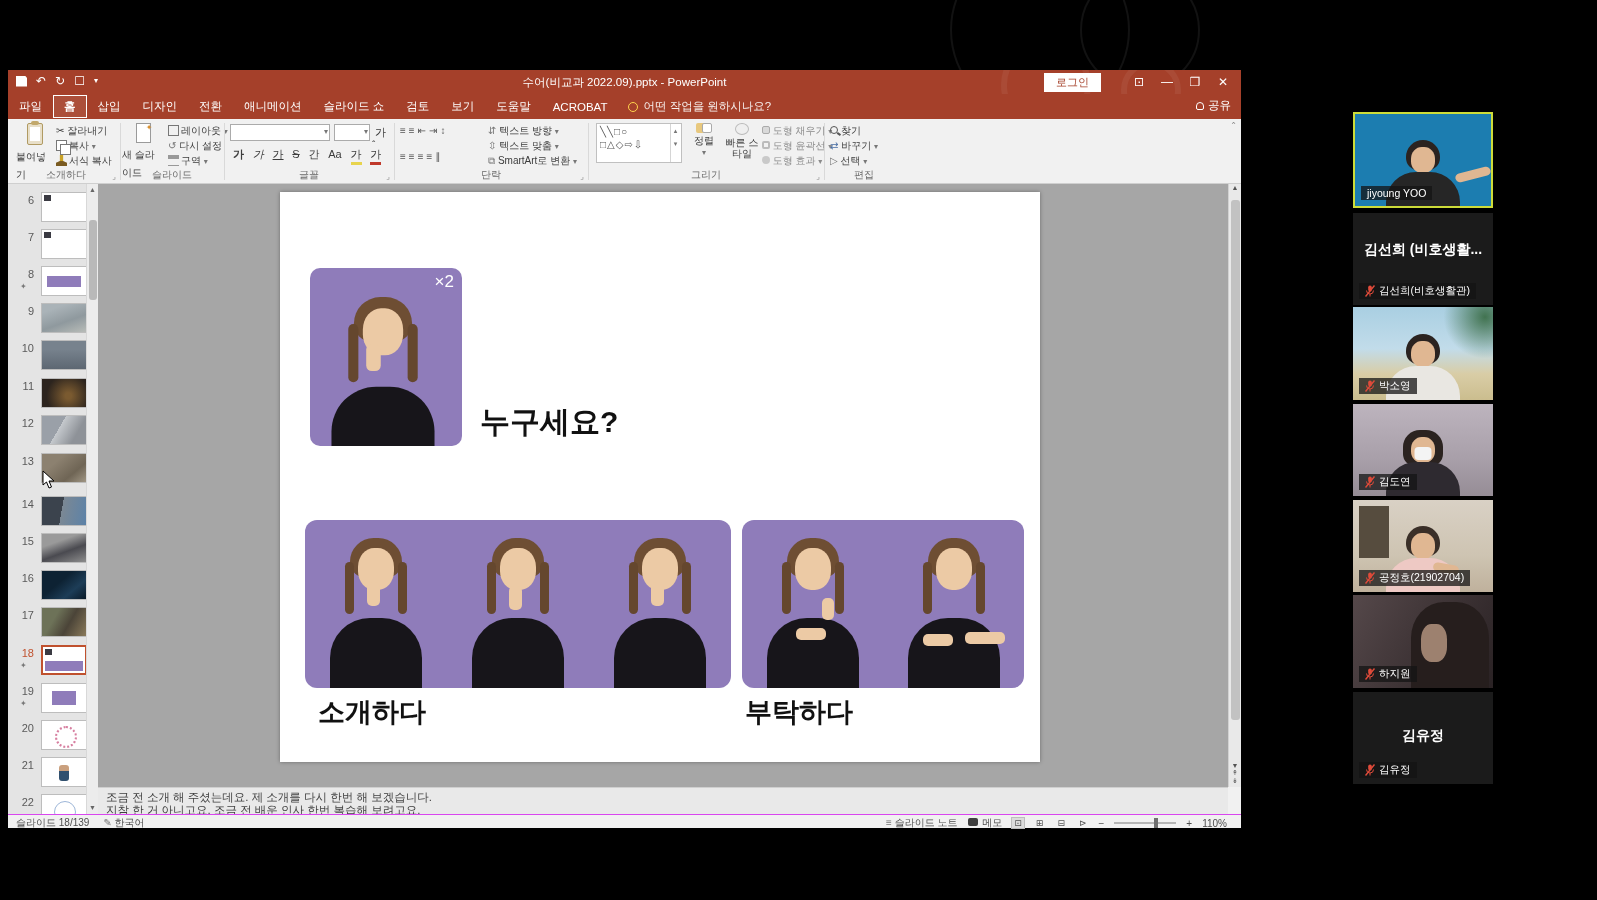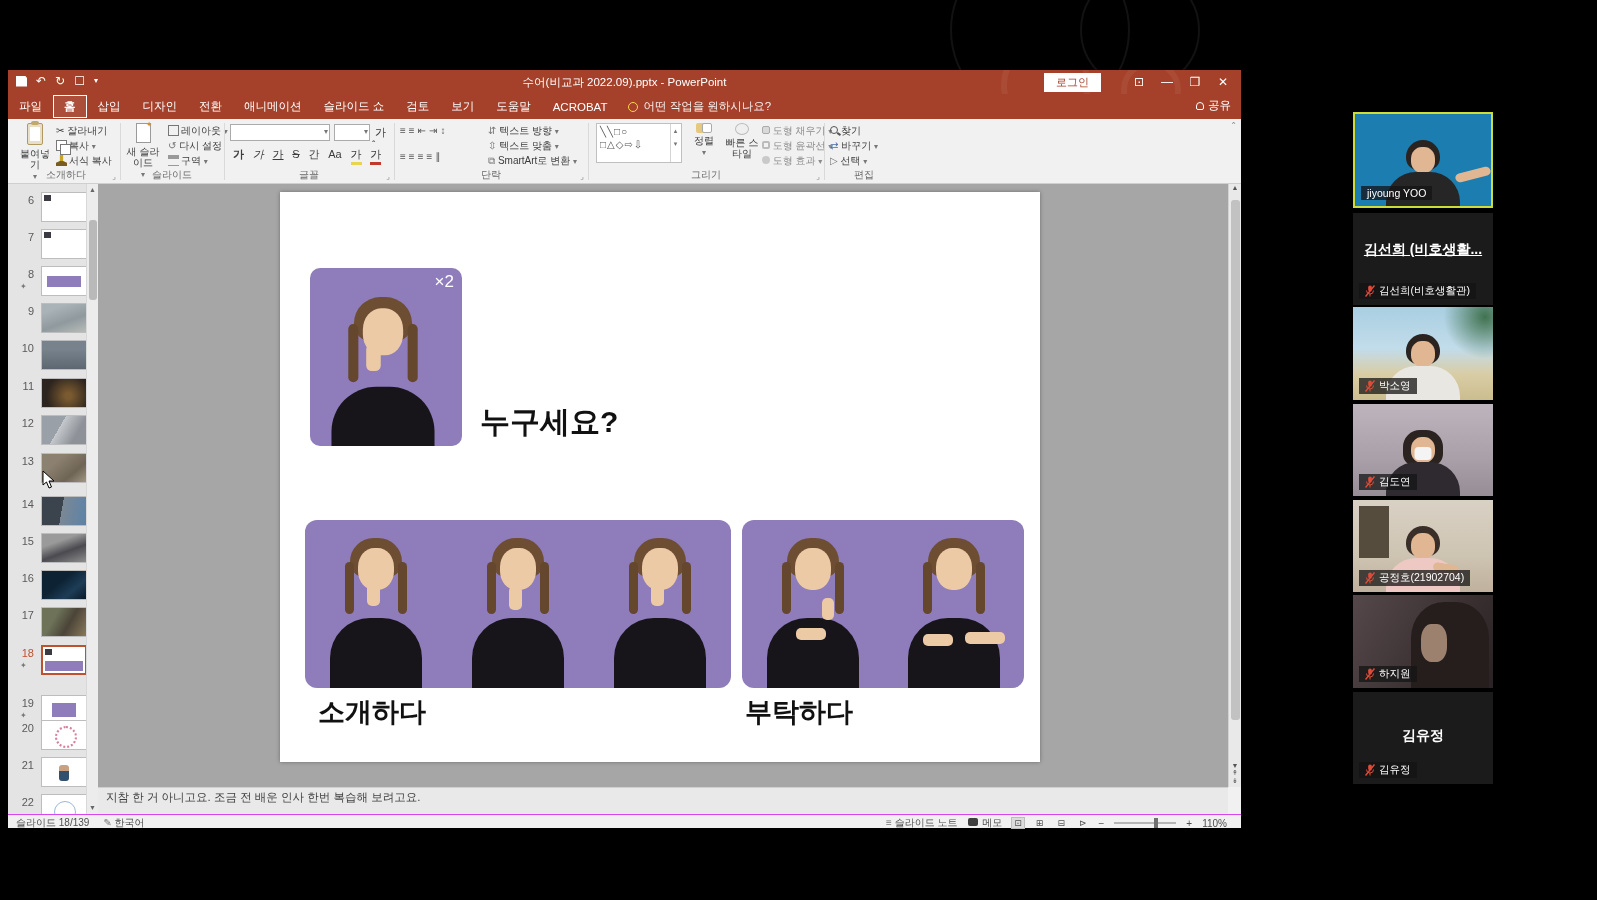--- a/index.html
+++ b/index.html
@@ -29,21 +29,21 @@
   .tellme { display:flex; align-items:center; gap:5px; color:rgba(255,255,255,0.92); font-size:11.5px; margin-left:10px; }
   .bulb { width:10px; height:10px; border:1.5px solid #ffd24d; border-radius:50%; display:inline-block; }
   .share { position:absolute; right:10px; top:4px; color:#fff; font-size:11.5px; display:flex; gap:4px; align-items:center; }
   .person-glyph { width:8px; height:8px; border:1.2px solid #fff; border-radius:50% 50% 2px 2px; display:inline-block; }
   
   .ribbon { position:absolute; left:0; top:49px; right:0; height:65px; background:#f1f1f1; border-bottom:1px solid #cfcfcf; font-size:10px; color:#3c3c3c; }
   .grp { position:absolute; top:0; bottom:0; }
   .grp-label { position:absolute; bottom:1px; left:0; right:0; text-align:center; font-size:10px; color:#6a6a6a; }
   .vsep { position:absolute; top:4px; bottom:3px; width:1px; background:#d9d9d9; }
   .launch { position:absolute; bottom:2px; right:2px; font-size:8px; color:#8a8a8a; }
-  .bigbtn { position:absolute; top:3px; width:38px; text-align:center; line-height:11px; }
+  .bigbtn { position:absolute; top:3px; width:38px; line-height:18px; }
   .bigbtn .bicon { display:block; margin:1px auto 3px; }
   .smallrow { position:absolute; white-space:nowrap; line-height:15px; }
   .mi { display:inline-block; width:11px; height:11px; vertical-align:-2px; margin-right:2px; }
   .clip-icon { width:16px; height:22px; background:#e8dfc9; border:1px solid #b09a62; border-radius:2px; position:relative; }
   .clip-icon::before { content:""; position:absolute; left:3px; top:-3px; width:8px; height:4px; background:#c2a86b; border-radius:2px; }
   .clip-icon::after { content:""; position:absolute; left:2px; top:3px; width:10px; height:14px; background:#fff; }
   .page-icon { width:15px; height:20px; background:#fff; border:1px solid #9a9a9a; position:relative; }
   .page-icon::after { content:"✦"; position:absolute; right:-3px; top:-5px; color:#d88f2e; font-size:8px; }
   .copy-ic { border:1px solid #777; background:#fff; position:relative; }
   .copy-ic::after { content:""; position:absolute; left:3px; top:3px; width:9px; height:9px; border:1px solid #777; background:#fff; }
@@ -339,21 +339,21 @@
         </div>
       <div class="thumbrow" style="top:423px;">
           <span class="tnum">17</span>
           <span class="tbx ph9"></span>
         </div>
       <div class="thumbrow sel" style="top:461px;">
           <span class="tnum">18</span>
           <span class="tstar">✦</span>
           <span class="tbx mini pstrip-bot"></span>
         </div>
-      <div class="thumbrow" style="top:499px;margin-top:12px;">
+      <div class="thumbrow" style="top:499px;">
           <span class="tnum">19</span>
           <span class="tstar">✦</span>
           <span class="tbx pcenter"></span>
         </div>
       <div class="thumbrow" style="top:536px;">
           <span class="tnum">20</span>
           <span class="tbx wreath"></span>
         </div>
       <div class="thumbrow" style="top:573px;">
           <span class="tnum">21</span>
@@ -443,20 +443,21 @@
       <span>▲</span>
       <span class="bar"></span>
       <div class="bot">
         <span>▼</span>
         <span>↟</span>
         <span>↡</span>
       </div>
     </div>
 
     <div class="notes">
+      <div>조금 전 소개 해 주셨는데요. 제 소개를 다시 한번 해 보겠습니다.</div>
       <div>지참 한 거 아니고요.  조금 전 배운 인사 한번 복습해 보려고요.</div>
     </div>
 
     <div class="statusbar">
       <div class="lft">
         <span>슬라이드 18/139</span>
         <span><span style="color:#777;">✎</span> <span>한국어</span></span>
       </div>
       <div class="rgt">
         <span><span style="color:#777;">≡</span> <span>슬라이드 노트</span></span>
@@ -483,21 +484,21 @@
           <span class="pv-torso"></span>
           <span class="pv-arm"></span>
         </div>
     </div>
     <div class="pv-label">
         <span>jiyoung YOO</span>
       </div>
   </div>
 
   <div class="tile" style="top:213px; height:92px;">
-    <div class="pv-center" style="top:30%;text-decoration:underline;">김선희 (비호생활...</div>
+    <div class="pv-center" style="top:30%;">김선희 (비호생활...</div>
     <div class="pv-label">
       <svg class="micoff" width="10" height="12" viewBox="0 0 10 12">
           <rect x="3.2" y="0.5" width="3.6" height="6" rx="1.8" fill="#e04b3a"></rect>
           <path d="M1.5 5.5a3.5 3.5 0 0 0 7 0" stroke="#e04b3a" fill="none"></path>
           <line x1="5" y1="9" x2="5" y2="11.5" stroke="#e04b3a"></line>
           <line x1="0.5" y1="11.5" x2="9.5" y2="0.5" stroke="#e04b3a" stroke-width="1.4"></line>
         </svg>
       <span>김선희(비호생활관)</span>
     </div>
   </div>

